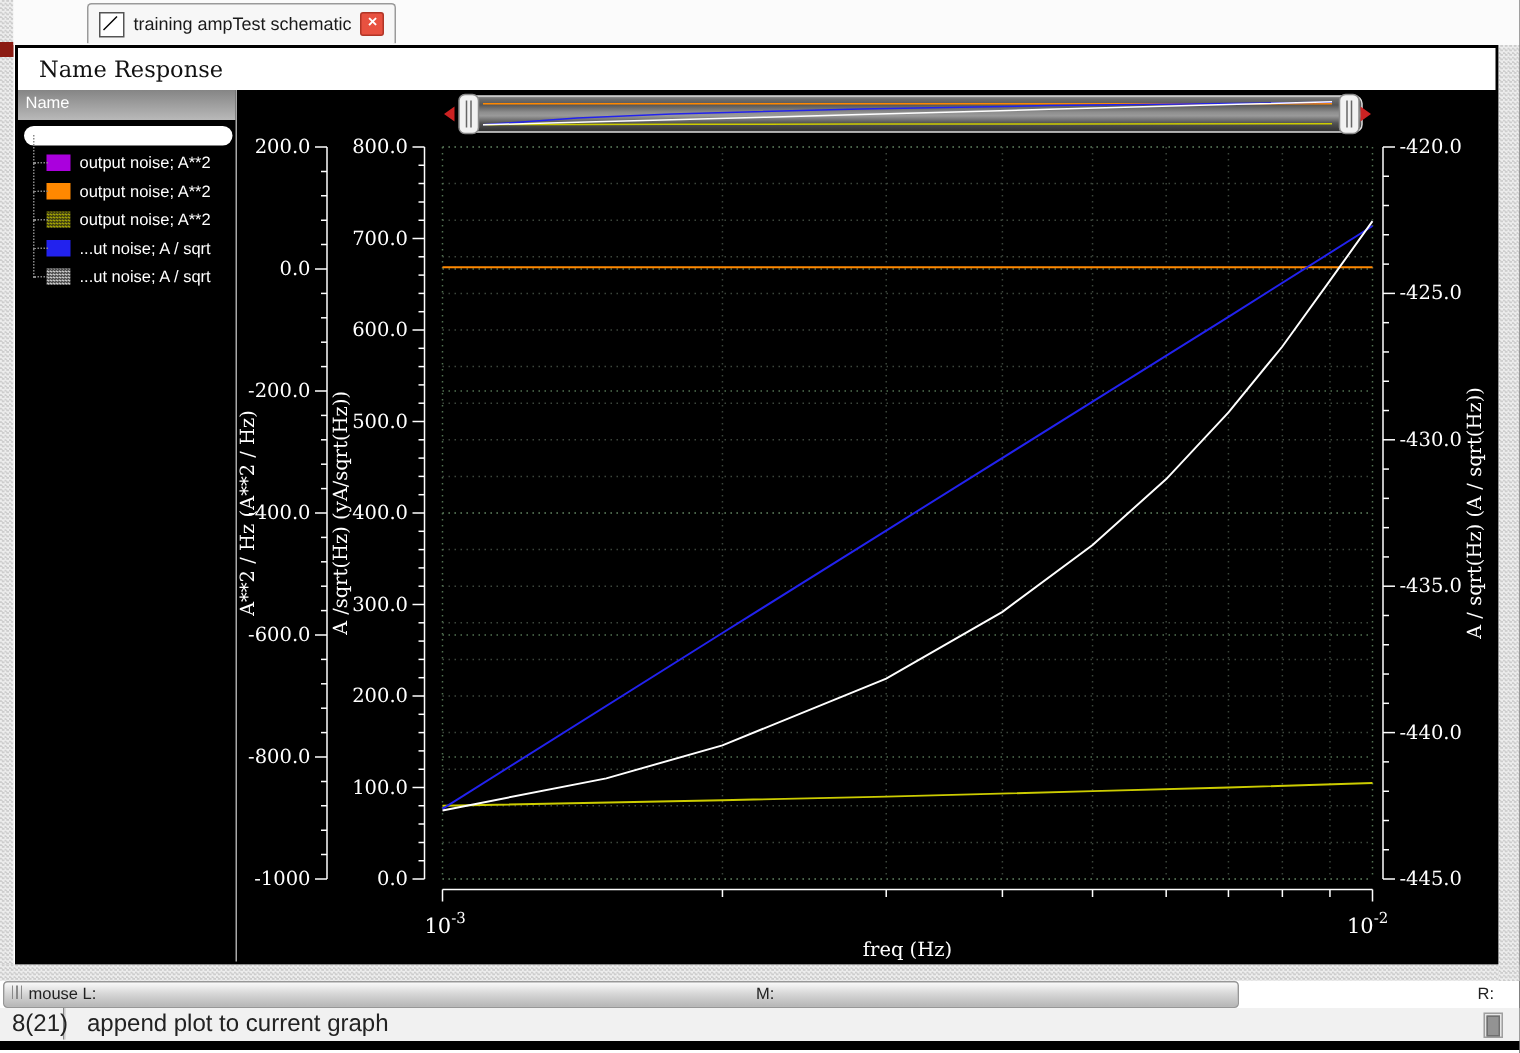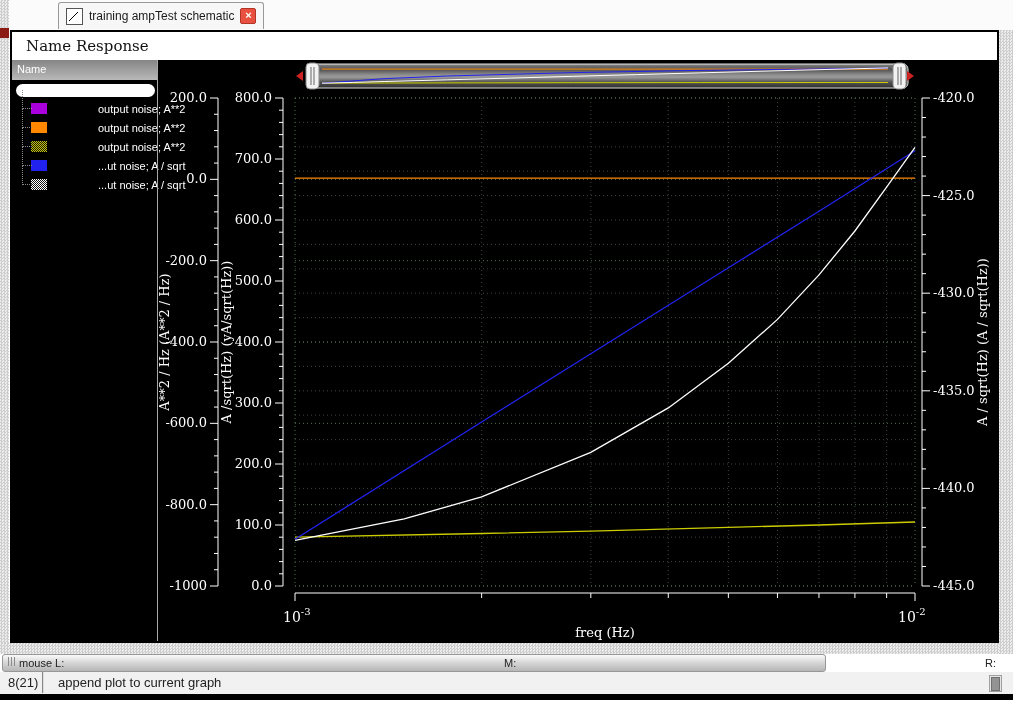--- a/index.html
+++ b/index.html
@@ -34,21 +34,21 @@
   }
   .content{left:12px;top:60px;width:985px;height:581px;background:#000;}
   
   .name-header{
     left:12px;top:60px;width:145px;height:20px;
     background:linear-gradient(180deg,#858585,#b9b9b9);
     color:#ffffff;font-size:11px;line-height:18px;padding-left:5px;box-sizing:border-box;
   }
   .legend-pill{left:16px;top:84px;width:139px;height:13px;background:#ffffff;border-radius:7px;}
   .legend{left:12px;top:99px;width:145px;}
-  .legend-item{position:relative;height:19px;display:flex;align-items:center;padding-left:19px;gap:45px;}
+  .legend-item{position:relative;height:19px;display:flex;align-items:center;padding-left:19px;}
   .legend-item .tree{
     position:absolute;left:10px;top:-9px;width:9px;height:18px;
     border-left:1px dotted #8a8a8a;border-bottom:1px dotted #8a8a8a;
   }
   .swatch{width:16px;height:11px;margin-right:6px;flex:0 0 auto;}
   .legend-label{color:#ffffff;font-size:11px;white-space:nowrap;}
   .vsep{left:157px;top:60px;width:1px;height:581px;background:#a8a8a8;}
   
   svg text{font-family:"DejaVu Serif",serif;fill:#ffffff;}
   .tick-label{font-size:13px;}
@@ -62,21 +62,21 @@
   .mouse-bar{
     left:2px;top:654px;width:824px;height:18px;box-sizing:border-box;
     background:linear-gradient(180deg,#fafafa,#d8d8d8 45%,#b6b6b6);
     border:1px solid #979797;border-radius:3px;color:#222;font-size:11px;
   }
   .mouse-bar span{position:absolute;top:2px;}
   .grip{
     position:absolute;left:5px;top:5px;width:8px;height:9px;
     background:repeating-linear-gradient(90deg,#8a8a8a 0 1px,transparent 1px 3px);
   }
-  .msg-row{left:0;top:672px;width:1013px;height:22px;background:#f1f1f1;color:#222;font-size:13px;}
+  .msg-row{left:0;top:672px;width:1013px;height:22px;background:#f1f1f1;color:#222;font-size:16px;}
   .msg-counter{
     position:absolute;left:2px;top:0;width:42px;height:21px;line-height:21px;
     padding-left:6px;box-sizing:border-box;border-right:2px groove #dcdcdc;
   }
   .msg-text{position:absolute;left:58px;top:0;height:21px;line-height:21px;}
   .mini-scroll{
     position:absolute;left:989px;top:3px;width:13px;height:17px;background:#e6e6e6;
     border:1px solid #9f9f9f;box-sizing:border-box;
   }
   .mini-thumb{width:7px;height:12px;background:#939393;border:1px solid #6f6f6f;margin:1px auto;}

